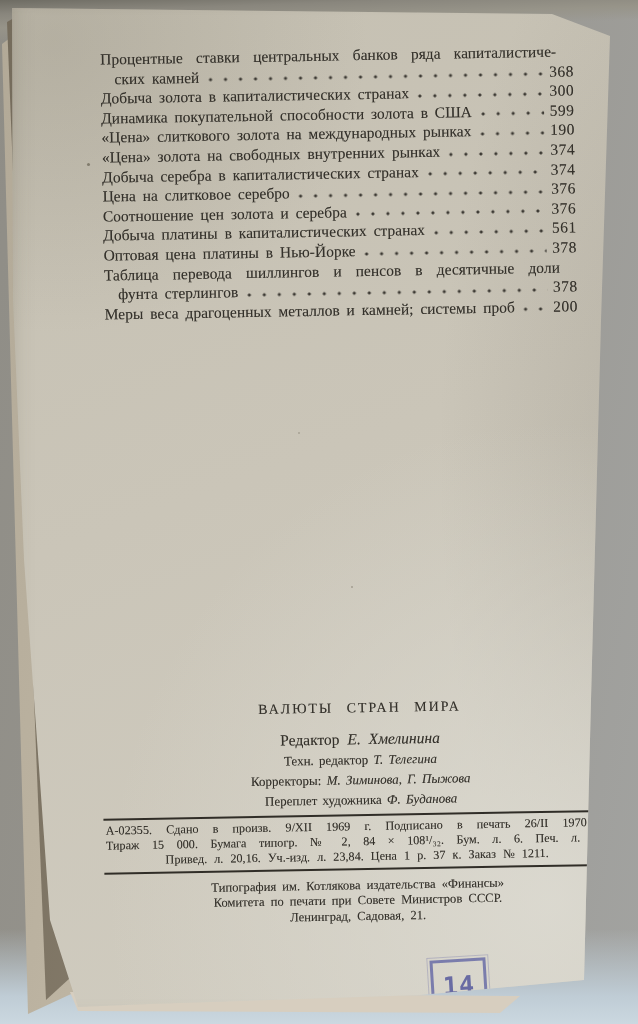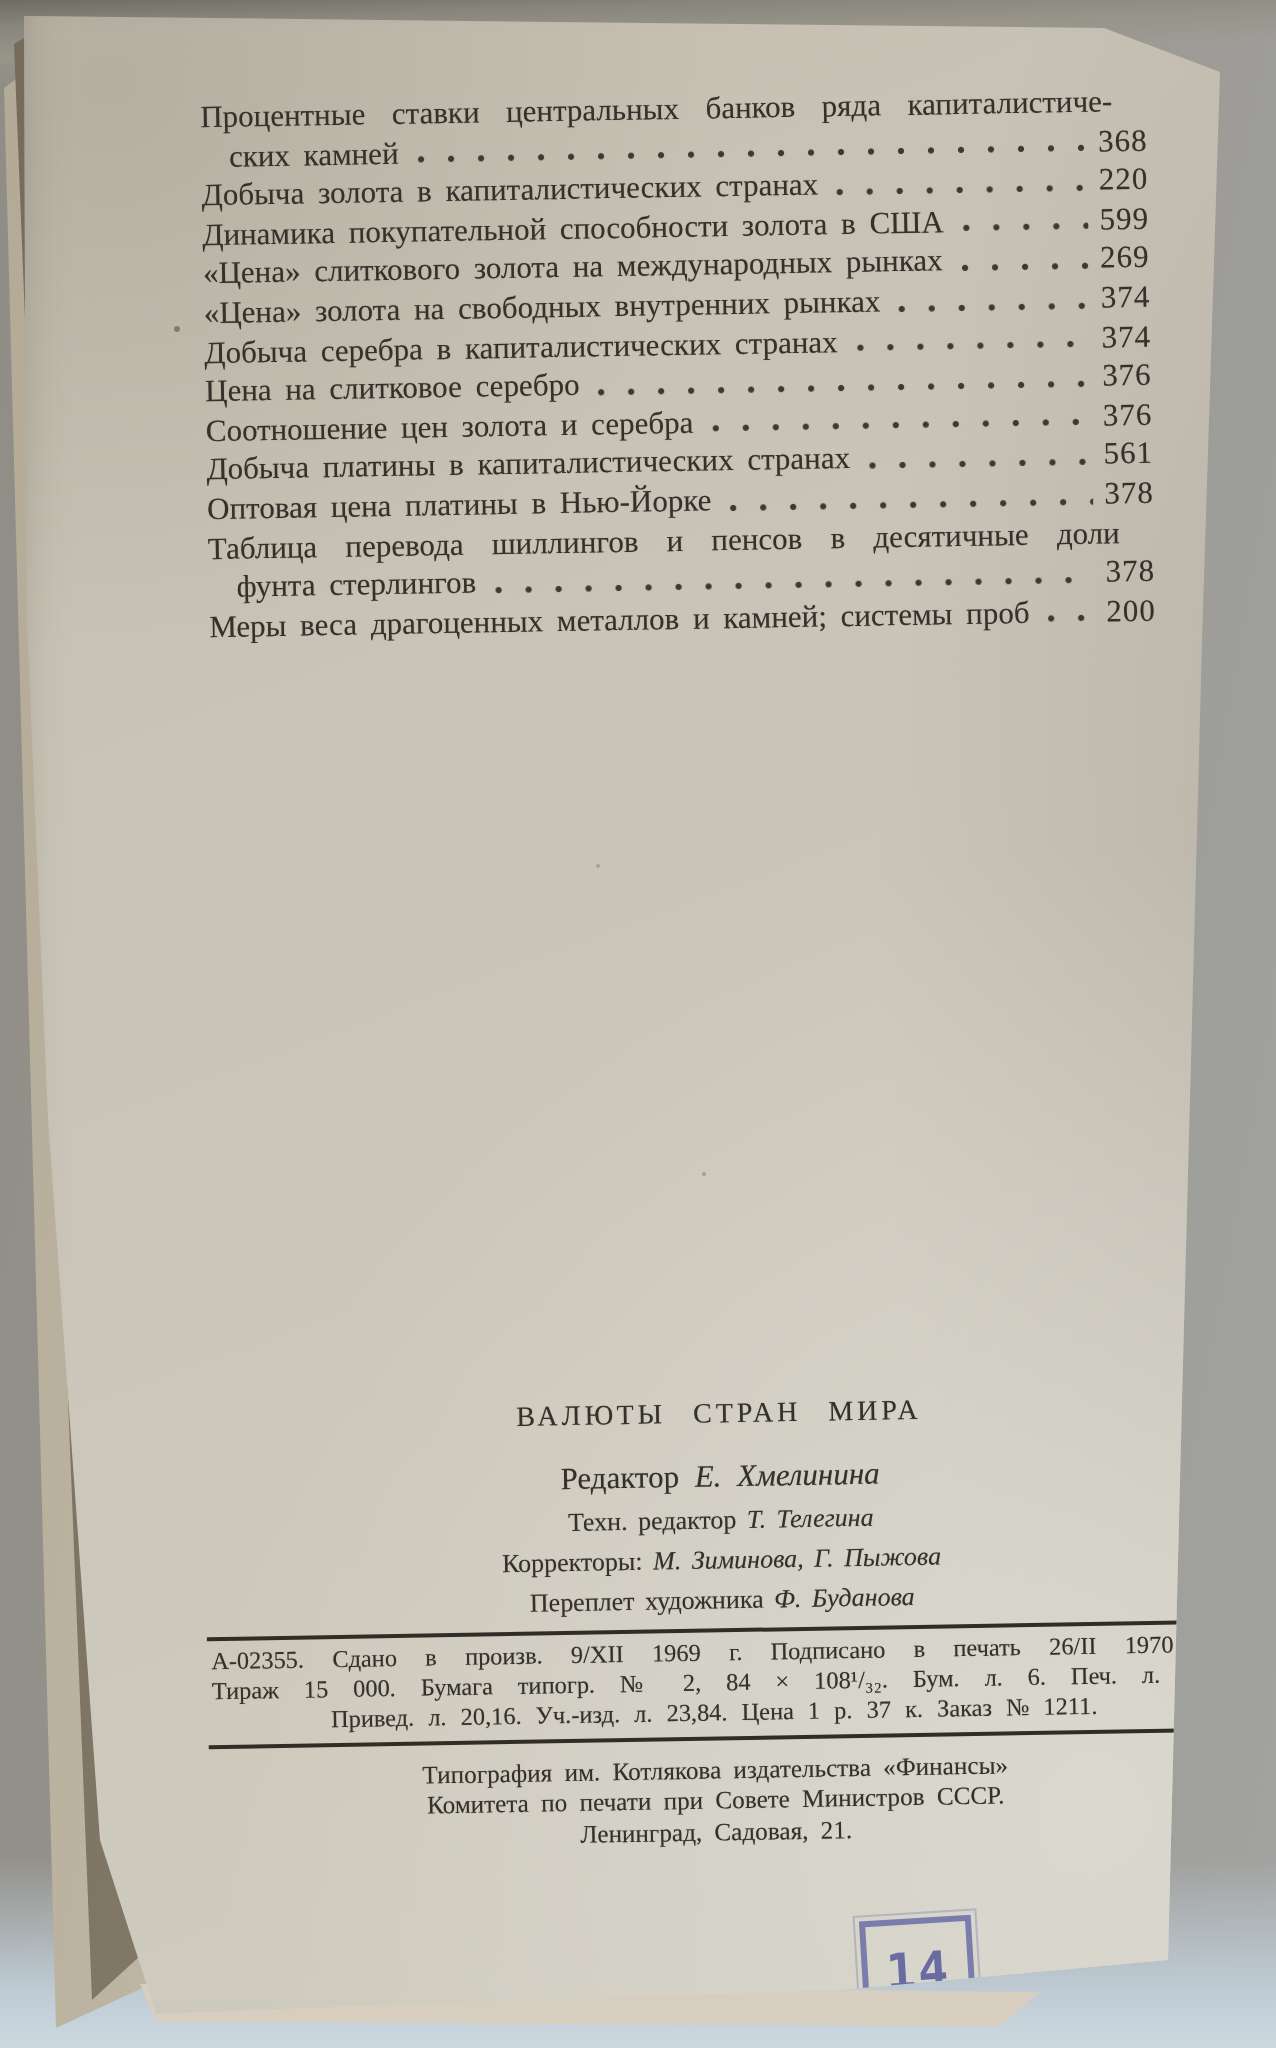--- a/index.html
+++ b/index.html
@@ -90,31 +90,31 @@
             <span class="t">Процентные ставки центральных банков ряда капиталистиче-</span>
           </div>
         <div class="row cont">
             <span class="t">ских камней</span>
             <span class="l"></span>
             <span class="p">368</span>
           </div>
         <div class="row">
             <span class="t">Добыча золота в капиталистических странах</span>
             <span class="l"></span>
-            <span class="p">220</span>
+            <span class="p">300</span>
           </div>
         <div class="row">
             <span class="t">Динамика покупательной способности золота в США</span>
             <span class="l"></span>
             <span class="p">599</span>
           </div>
         <div class="row">
             <span class="t">«Цена» слиткового золота на международных рынках</span>
             <span class="l"></span>
-            <span class="p">269</span>
+            <span class="p">190</span>
           </div>
         <div class="row">
             <span class="t">«Цена» золота на свободных внутренних рынках</span>
             <span class="l"></span>
             <span class="p">374</span>
           </div>
         <div class="row">
             <span class="t">Добыча серебра в капиталистических странах</span>
             <span class="l"></span>
             <span class="p">374</span>

